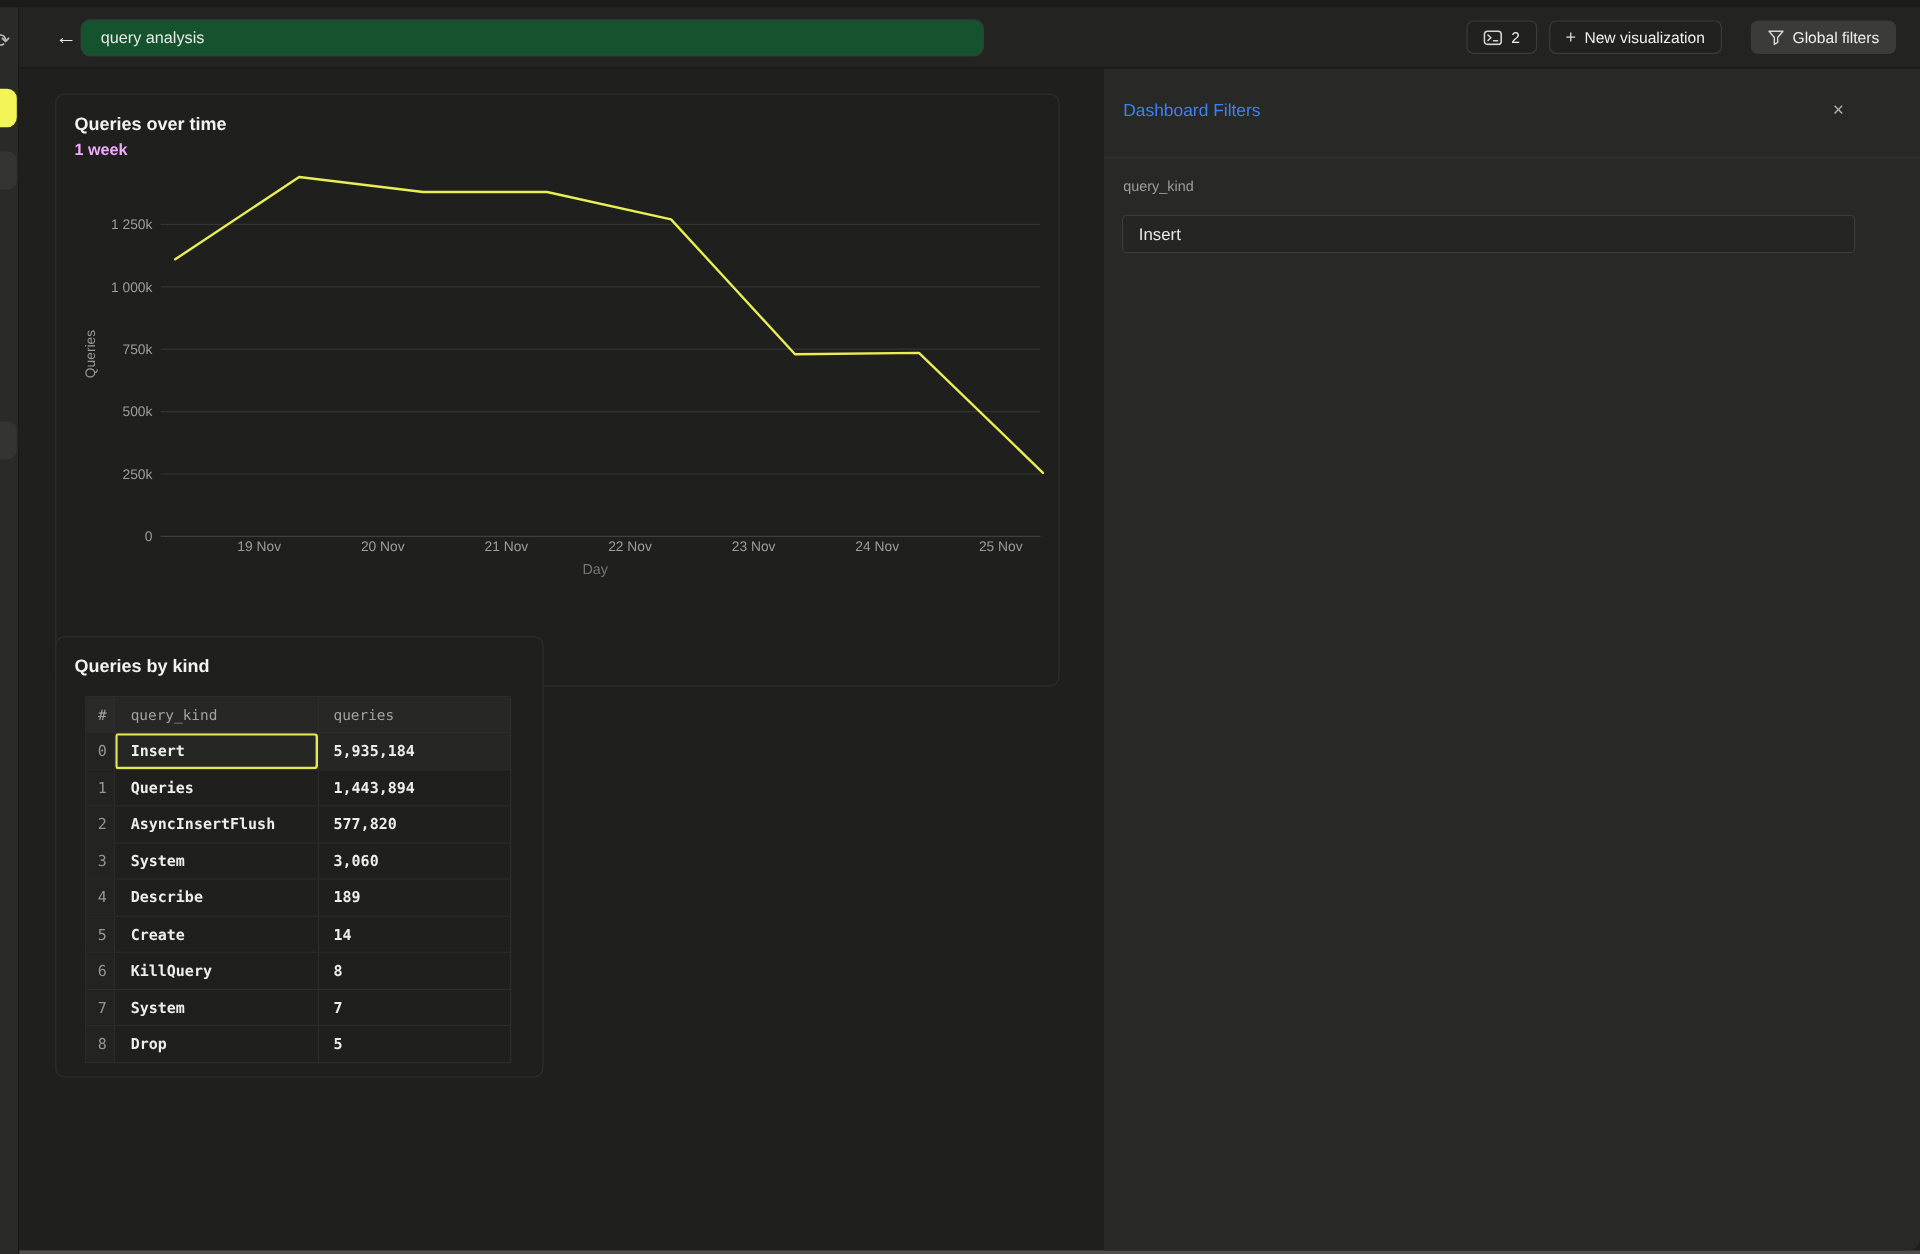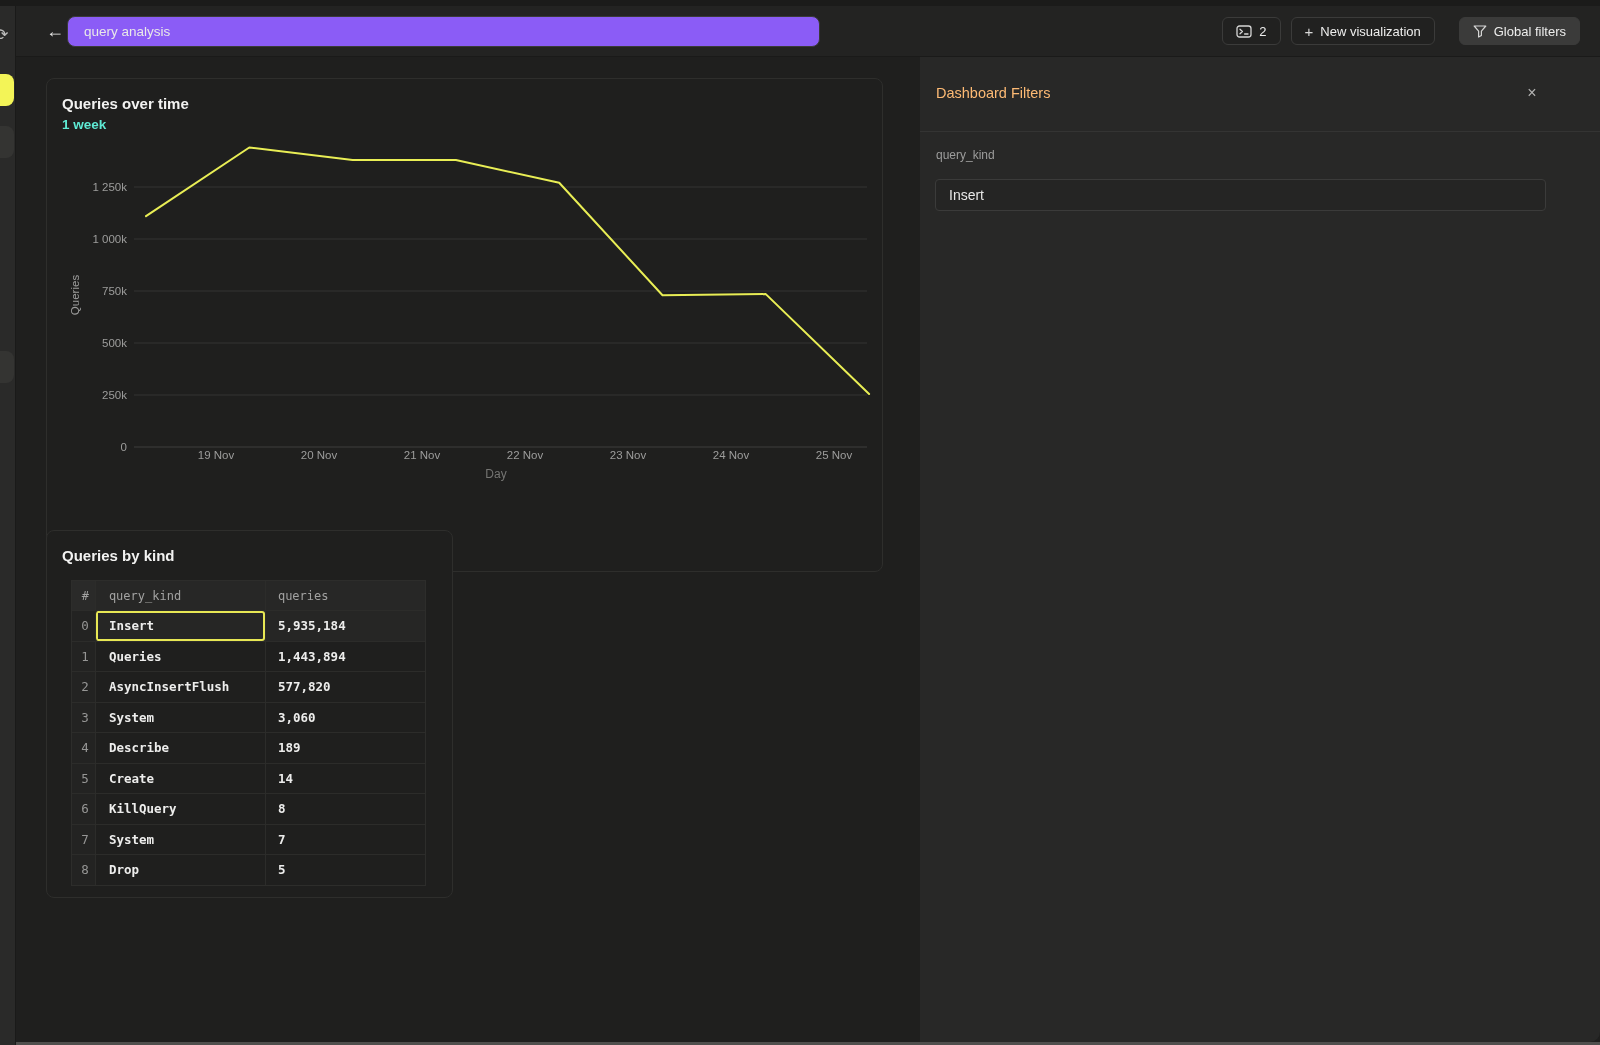--- a/index.html
+++ b/index.html
@@ -30,39 +30,39 @@
 
   
   .topbar {
     left:16px; top:6px; width:1584px; height:51px;
     background:#232322; border-bottom:1px solid #1a1a19; z-index:4;
   }
   .back-btn { left:24px; top:11px; width:30px; height:28px; display:flex; align-items:center; justify-content:center;
     color:#e6e6e5; font-size:18px; cursor:pointer; }
   .name-input {
     left:51px; top:10px; width:753px; height:31px;
-    background:#8b5cf6; border:1px solid #3a3a39; border-radius:8px;
+    background:#14532d; border:1px solid #3a3a39; border-radius:8px;
     color:#e9e9e8; font-size:13.5px; padding:0 16px; outline:none;
     font-family:"Liberation Sans", sans-serif;
   }
   .topbar-buttons { right:20px; top:11px; display:flex; align-items:center; height:28px; }
   .tb-btn {
     display:flex; align-items:center; gap:7px; height:28px; padding:0 13px;
     border:1px solid #3b3b3a; border-radius:6px; background:#212120;
     color:#eeeeed; font-size:13px; cursor:pointer; white-space:nowrap;
   }
   .tb-btn .glyph { font-size:15px; line-height:1; color:#d9d9d8; }
   .tb-btn + .tb-btn { margin-left:10px; }
   .tb-btn.filled { background:#3b3b3a; border-color:#3b3b3a; margin-left:24px; }
 
   
   .card { border:1px solid #2e2e2c; border-radius:8px; background:#1f1f1e; }
   .chart-card { left:46px; top:78px; width:837px; height:494px; }
   .card-title { left:15px; top:16px; font-size:15px; font-weight:700; color:#f2f2f1; }
-  .card-subtitle { left:15px; top:38px; font-size:13.5px; font-weight:700; color:#5eead4; }
+  .card-subtitle { left:15px; top:38px; font-size:13.5px; font-weight:700; color:#f0abfc; }
   .chart-svg { left:0; top:0; width:837px; height:430px; }
 
   
   .table-card { left:46px; top:530px; width:407px; height:368px;text-align:right; }
   .qtable { left:24px; top:49px; width:355px; border:1px solid #2d2d2b; font-family:"DejaVu Sans Mono", monospace; }
   .tr, .thead { display:flex; width:100%; }
   .thead { height:29px; background:#272726; color:#a2a2a1; font-size:12px; }
   .tr { height:30.5px; border-top:1px solid #2c2c2a; color:#ededec; font-size:12.5px; font-weight:700; }
   .tr.sel { background:#262625; }
   .th, .td { display:flex; align-items:center; }
@@ -71,21 +71,21 @@
   .c1 { width:171px; padding-left:13px; border-left:1px solid #2c2c2a; }
   .c2 { width:161px; padding-left:12px; border-left:1px solid #2c2c2a; }
   .thead .c1, .thead .c2 { font-weight:400; }
   .td.selcell { box-shadow:inset 0 0 0 2px #e7e754; border-radius:3px; }
 
   
   .filters-panel {
     left:920px; top:57px; width:680px; height:985px;
     background:#282827; border-bottom-right-radius:10px; z-index:3;
   }
-  .fp-title { left:16px; top:28px; font-size:14.5px; font-weight:500; color:#fdba74; }
+  .fp-title { left:16px; top:28px; font-size:14.5px; font-weight:500; color:#3b82f6; }
   .fp-close { left:600px; top:24px; width:24px; height:24px; display:flex; align-items:center; justify-content:center;
     color:#b3b3b2; font-size:16px; cursor:pointer; }
   .fp-divider { left:0; top:74px; width:680px; height:1px; background:#343433; }
   .fp-label { left:16px; top:91px; font-size:12px; color:#9d9d9c; }
   .fp-input {
     left:15px; top:122px; width:611px; height:32px;
     background:#252524; border:1px solid #3b3b3a; border-radius:4px;
     color:#e8e8e7; font-size:14px; padding:0 13px; outline:none;
     font-family:"Liberation Sans", sans-serif;
   }

